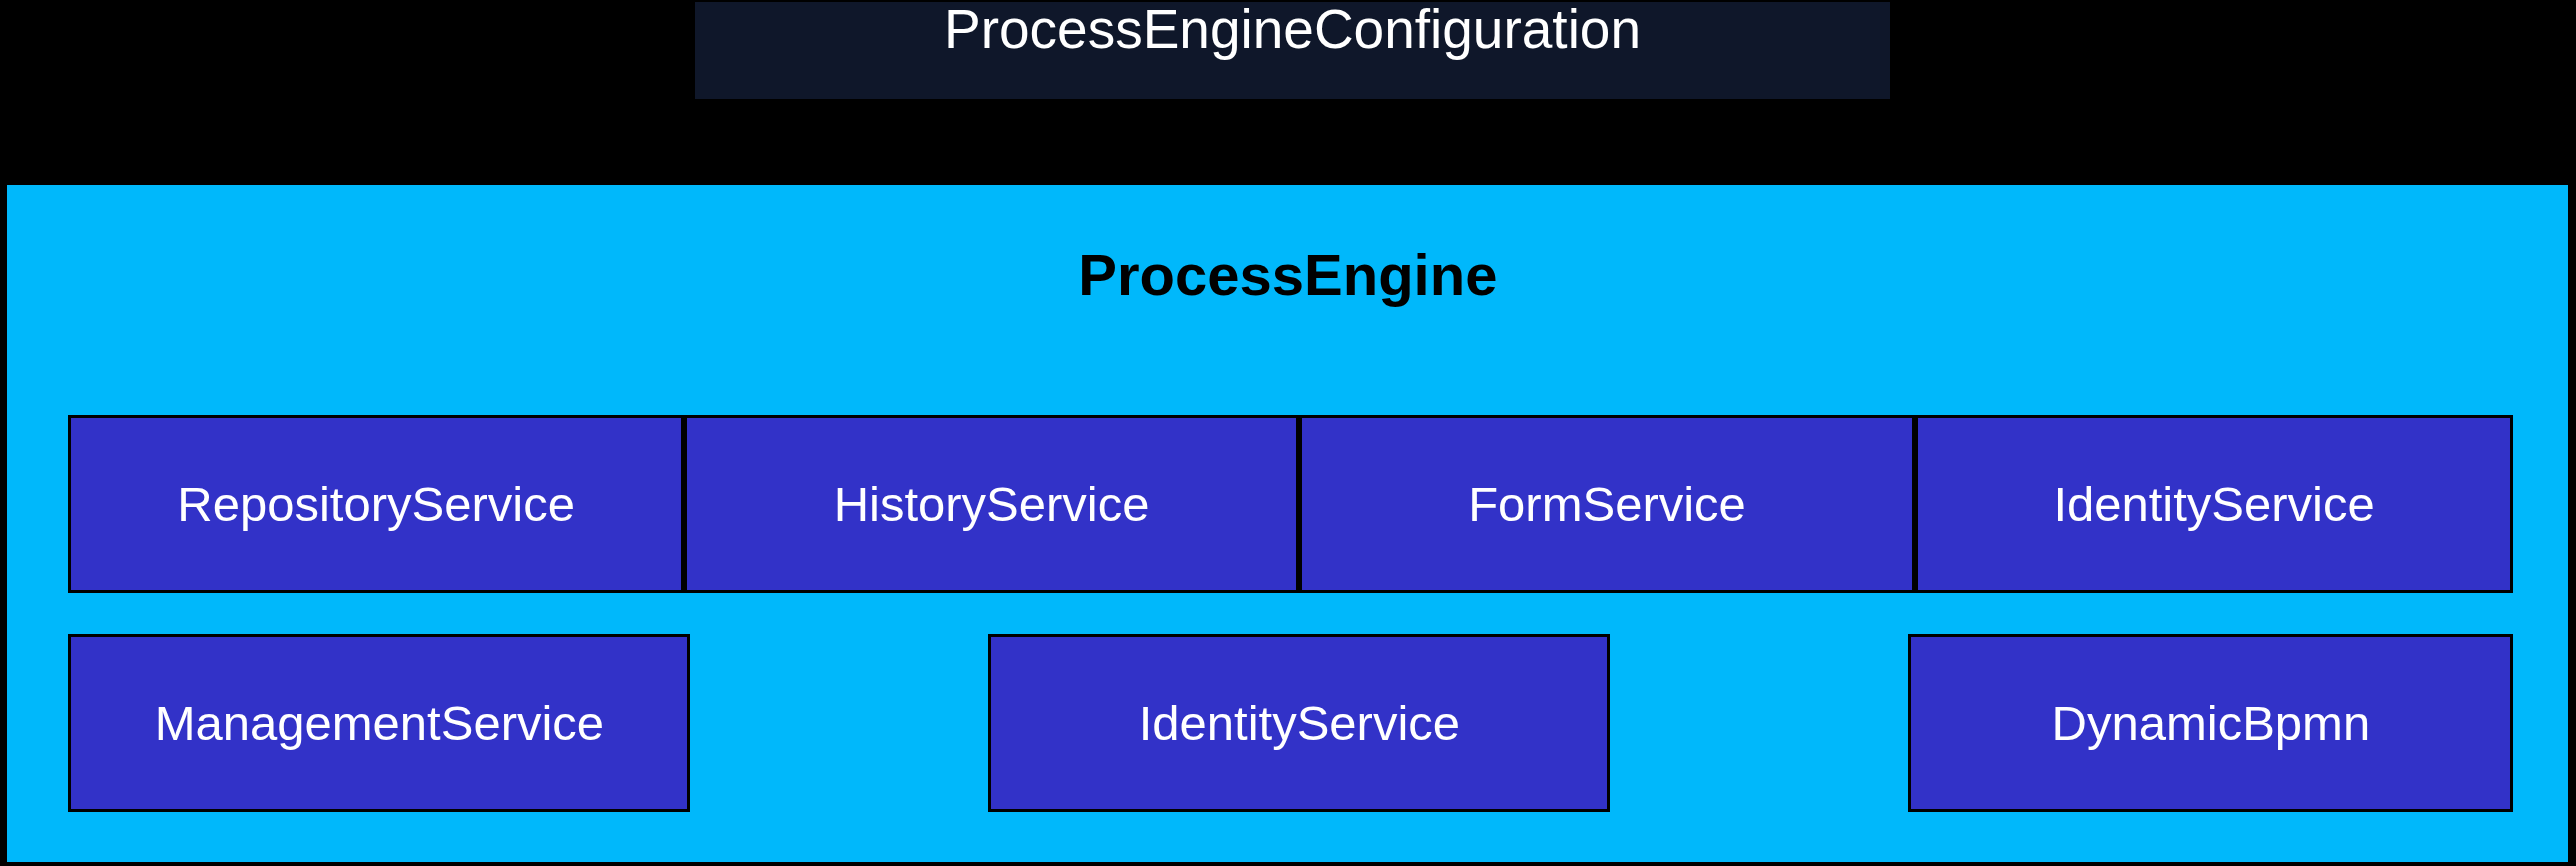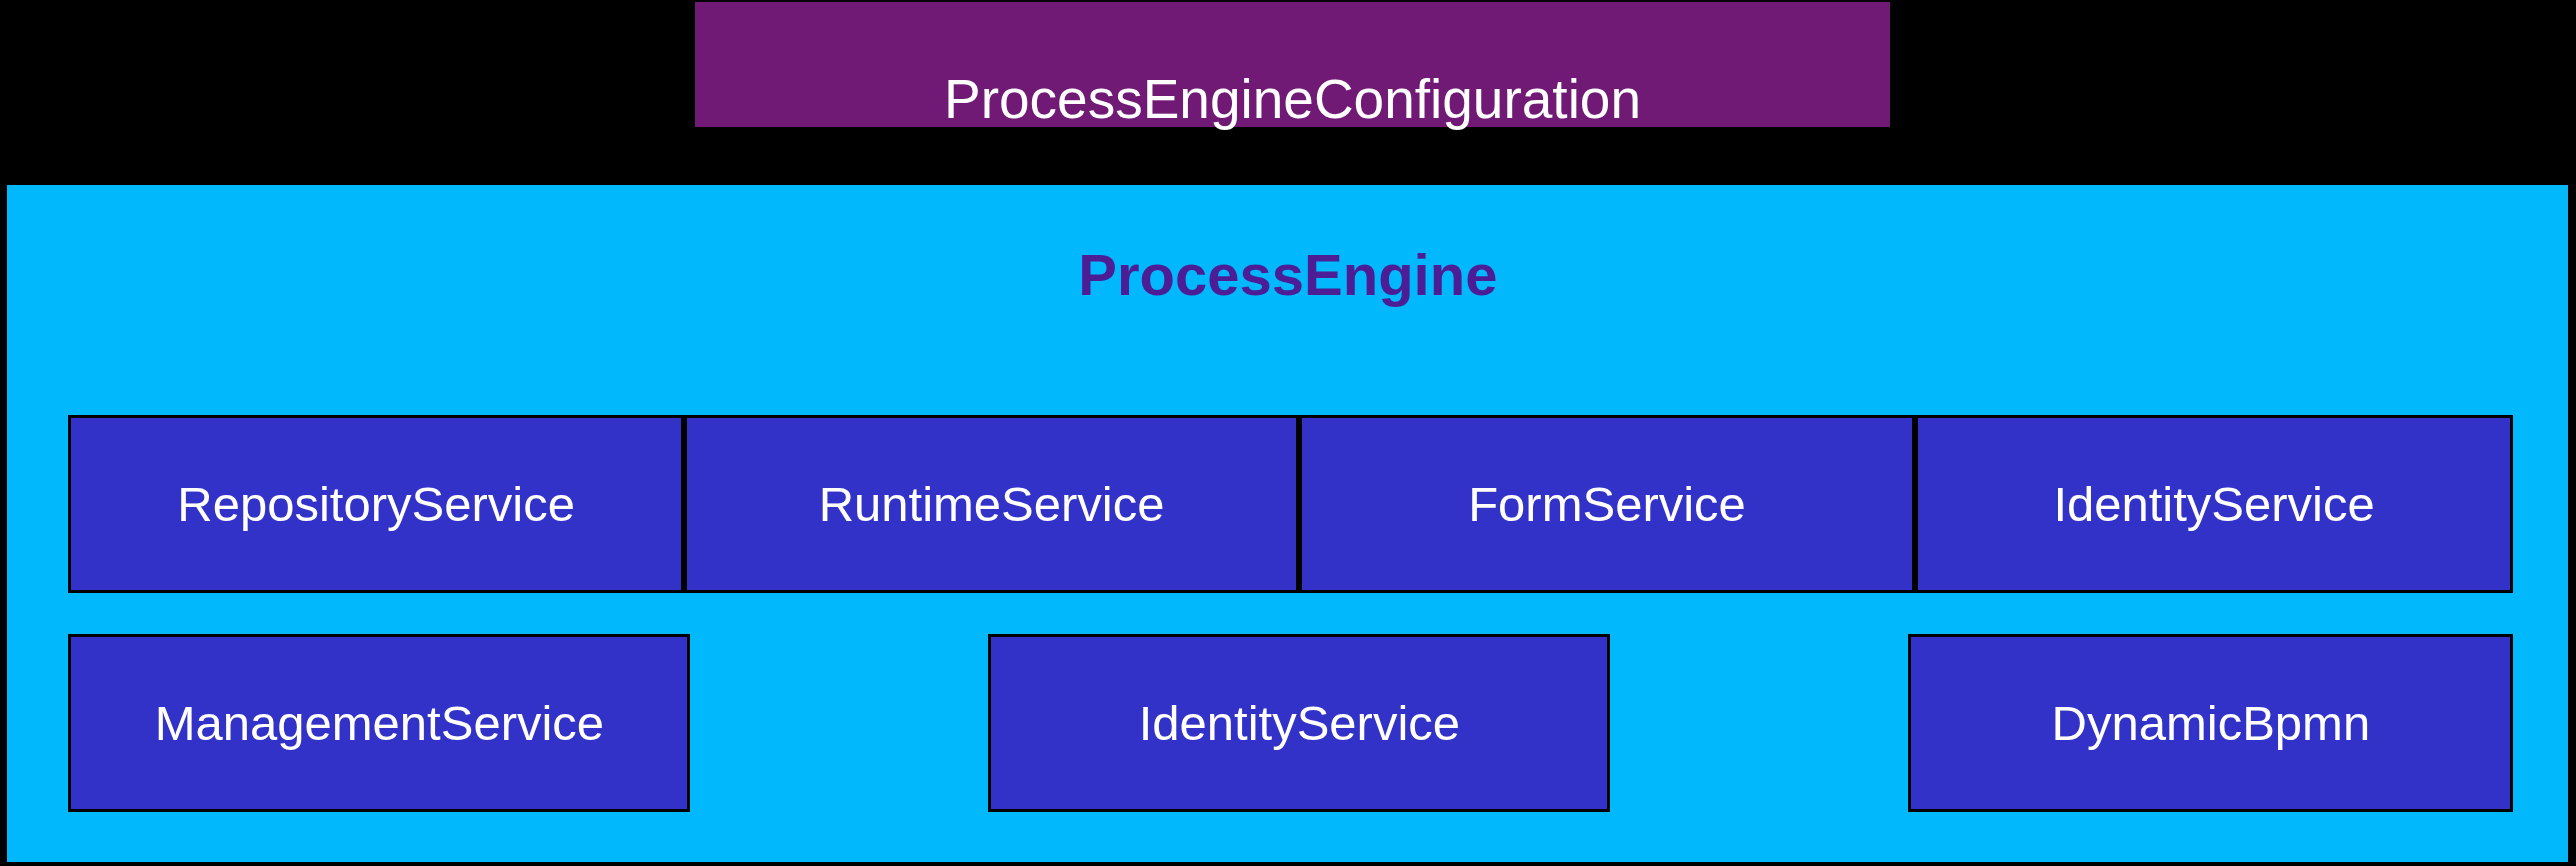--- a/index.html
+++ b/index.html
@@ -22,24 +22,24 @@
     height: 866px;
     background: #000000;
   }
 
   
   #config-box {
     position: absolute;
     left: 695px;
     top: 1.9px;
     width: 1195px;
-    height: 125px;
-    background: #701a75;
+    height: 97px;
+    background: #0f172a;
     display: flex;
-    align-items: flex-end;
+    align-items: flex-start;
     justify-content: center;
     box-sizing: border-box;
   }
   #config-box .label {
     color: #ffffff;
     font-size: 55px;
     line-height: 1;
     font-weight: normal;
     letter-spacing: 0px;
     white-space: nowrap;
@@ -56,21 +56,21 @@
     border: 3.8px solid #000000;
     box-sizing: border-box;
   }
 
   #engine-title {
     position: absolute;
     left: 0;
     top: 61px;
     width: 100%;
     text-align: center;
-    color: #4c1d95;
+    color: #000000;
     font-size: 58px;
     font-weight: bold;
     line-height: 1;
     white-space: nowrap;
   }
 
   
   #service-grid {
     position: absolute;
     left: 61px;
@@ -117,21 +117,21 @@
 
     <div id="engine-title">ProcessEngine</div>
 
     <div id="service-grid">
 
       <div class="service-row row-1">
         <div class="service-box">
           <span class="label">RepositoryService</span>
         </div>
         <div class="service-box">
-          <span class="label">RuntimeService</span>
+          <span class="label">HistoryService</span>
         </div>
         <div class="service-box">
           <span class="label">FormService</span>
         </div>
         <div class="service-box wide">
           <span class="label">IdentityService</span>
         </div>
       </div>
 
       <div class="service-row row-2">

